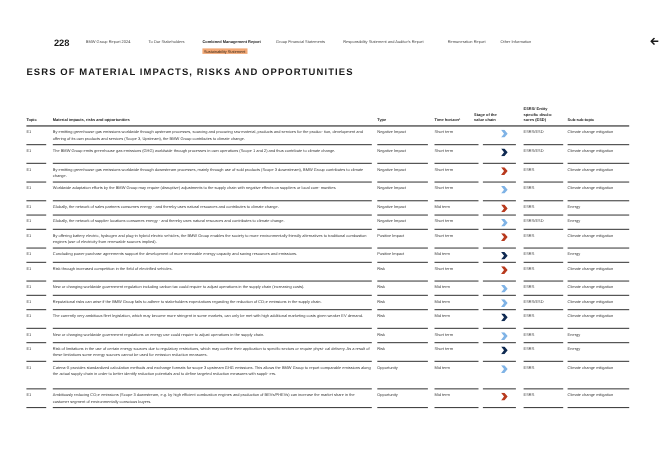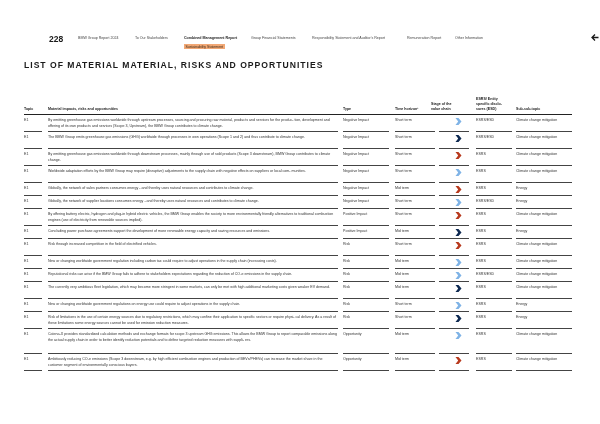--- a/index.html
+++ b/index.html
@@ -63,21 +63,21 @@
     </span>
     <span>
       <svg width="7" height="7" viewBox="0 0 7 7">
           <circle cx="3" cy="3" r="2.1" stroke="#1a1a1a" stroke-width="1.2" fill="none"></circle>
           <path d="M4.5 4.5 L6.6 6.6" stroke="#1a1a1a" stroke-width="1.3"></path>
         </svg>
     </span>
   </div>
 </div>
 
-<div class="title">LIST OF MATERIAL MATERIAL, RISKS AND OPPORTUNITIES</div>
+<div class="title">ESRS OF MATERIAL IMPACTS, RISKS AND OPPORTUNITIES</div>
 
 <div class="table">
   <div class="thead">
     <div class="th c-topic">Topic</div>
     <div class="th c-desc">Material impacts, risks and opportunities</div>
     <div class="th c-type">Type</div>
     <div class="th c-time">Time horizon¹</div>
     <div class="th c-stage" style="left:407px;width:30px">Stage of the value chain</div>
     <div class="th c-esrs" style="width:32px">ESRS/ Entity specific disclo- sures (ESD)</div>
     <div class="th c-sub">Sub-sub-topic</div>

